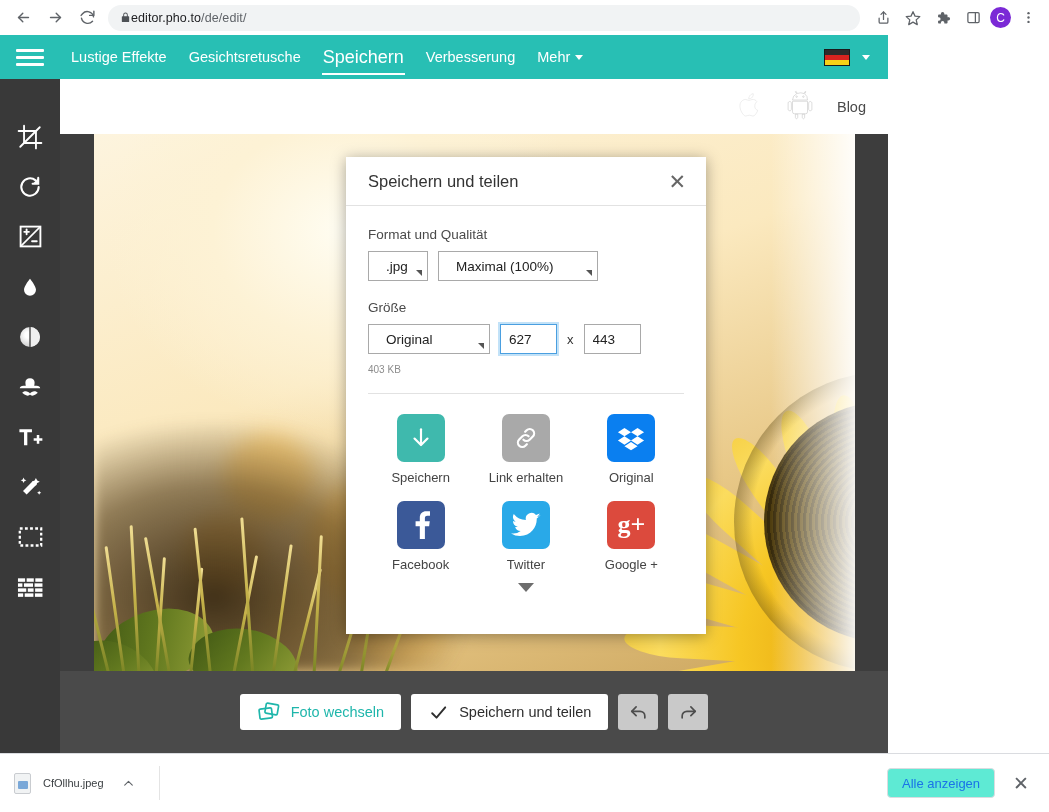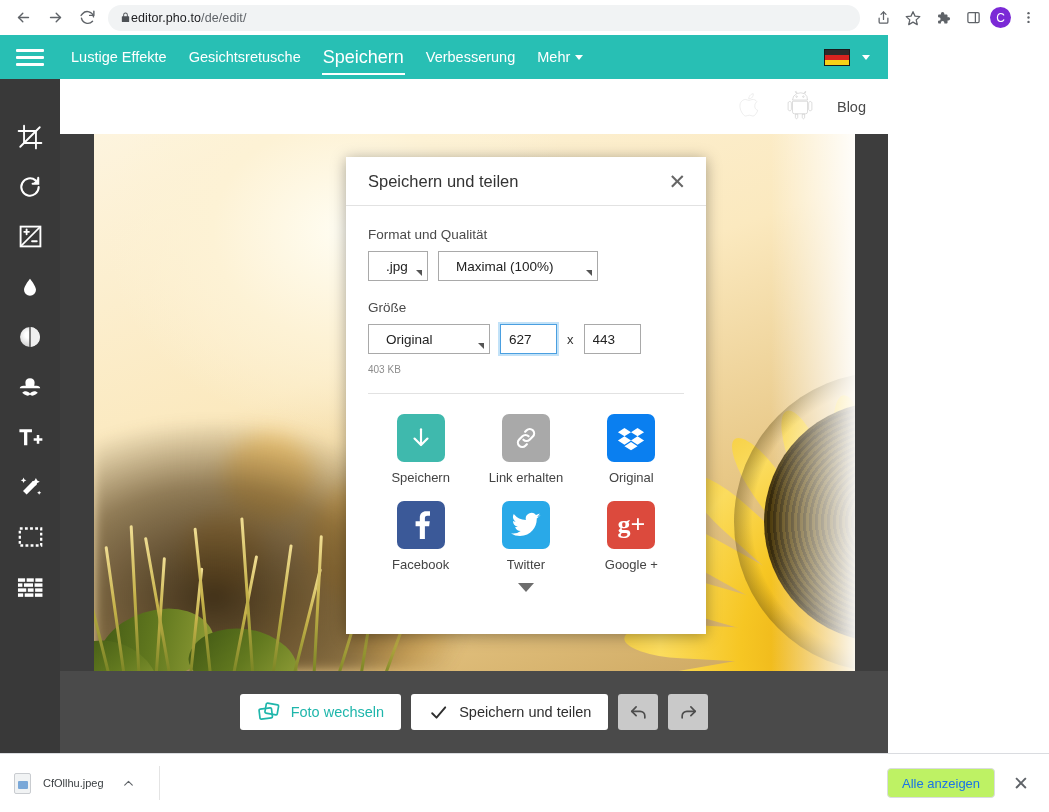--- a/index.html
+++ b/index.html
@@ -254,21 +254,21 @@
     border-radius: 2px; position: relative;
   }
   .file-ico::after {
     content: ""; position: absolute; left: 3px; top: 7px; width: 10px; height: 8px;
     background: #7aa8d8; border-radius: 1px;
   }
   .dlname { font-size: 11px; color: #3c4043; }
   .dlchev { color: #5f6368; padding: 0 6px; display: flex; }
   .dlbar-right { margin-left: auto; display: flex; align-items: center; gap: 12px; }
   .showall {
-    height: 30px; border: 1px solid #dadce0; border-radius: 4px; background: #bef264;
+    height: 30px; border: 1px solid #dadce0; border-radius: 4px; background: #5eead4;
     color: #1a73e8; font-size: 13px; display: flex; align-items: center; padding: 0 14px;
   }
   .dlclose { color: #5f6368; font-size: 19px; padding: 0 6px; line-height: 1; }
 </style>
 </head>
 <body>
 
 <div id="app">
 
   <div class="browser-bar">

